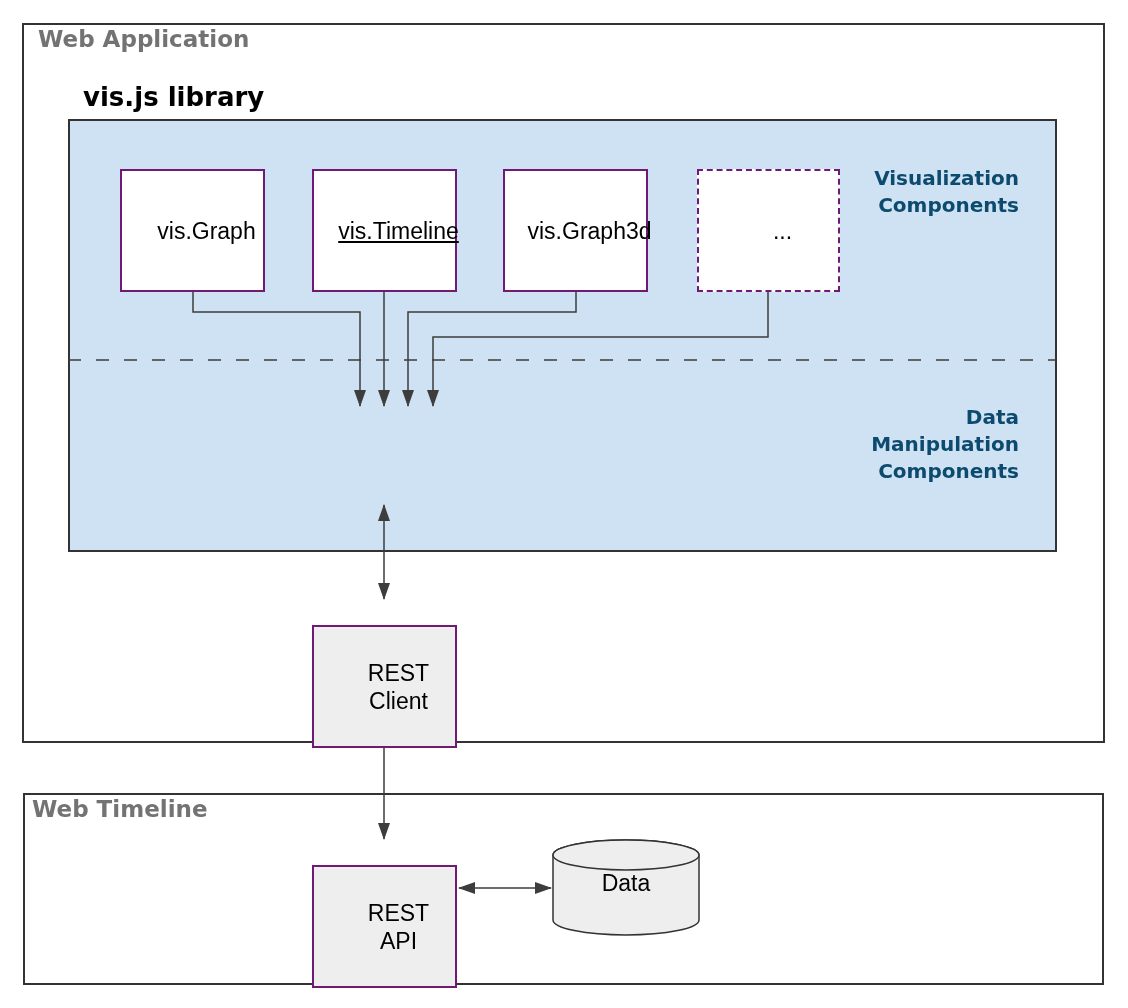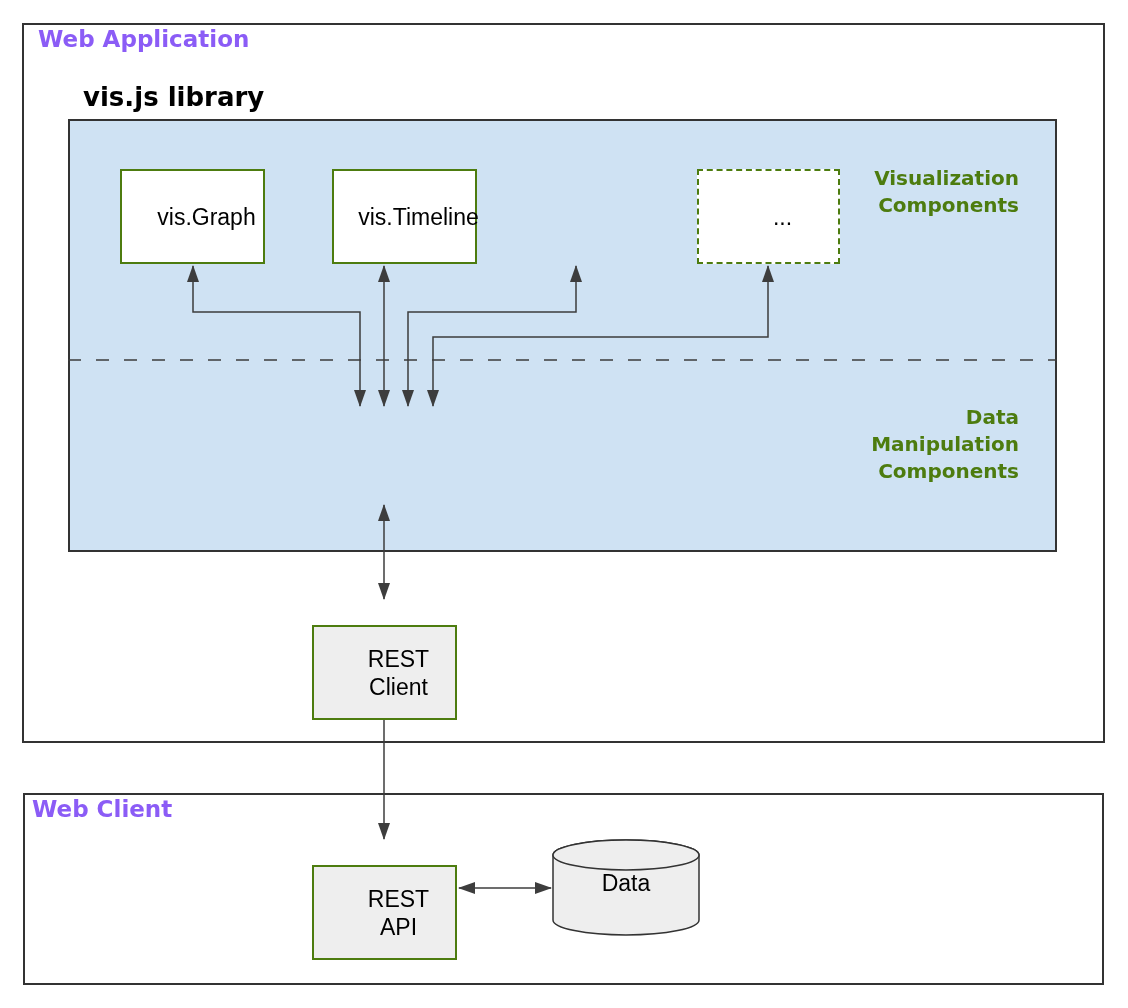--- a/index.html
+++ b/index.html
@@ -5,41 +5,41 @@
   html,body{margin:0;padding:0;background:#fff;}
   *{box-sizing:border-box;}
   #canvas{
     position:relative;width:1128px;height:1008px;background:#ffffff;
     font-family:"DejaVu Sans",sans-serif;color:#000;overflow:hidden;
   }
   .frame{
     position:absolute;border:2px solid #333;background:transparent;z-index:1;
   }
   .frame-title{
-    position:absolute;font-weight:bold;font-size:23px;line-height:30px;z-index:4;color:#8b5cf6;
+    position:absolute;font-weight:bold;font-size:23px;line-height:30px;z-index:4;color:#737373;
   }
   .lib-title{
     position:absolute;left:83px;top:84px;font-weight:bold;font-size:26px;line-height:27px;z-index:4;
   }
   .lib-box{
     position:absolute;left:68px;top:119px;width:989px;height:433px;
     background:#cfe2f3;border:2px solid #333;z-index:1;
   }
   #connector-layer{position:absolute;left:0;top:0;z-index:2;}
   .node{
-    position:absolute;width:145px;height:95px;background:#ffffff;border:2px solid #4d7c0f;
+    position:absolute;width:145px;height:123px;background:#ffffff;border:2px solid #701a75;
     display:flex;align-items:center;justify-content:center;text-align:center;
     font-family:"Liberation Sans",sans-serif;font-size:23px;line-height:28px;
     white-space:pre-line;z-index:3;padding-left:28px;
   }
   .node.gray{background:#eeeeee;margin-top:24px;}
   .node.dashed{border-style:dashed;width:143px;}
   .side-label{
     position:absolute;right:109px;text-align:right;font-weight:bold;font-size:20px;
-    line-height:27px;white-space:pre-line;z-index:3;color:#4d7c0f;
+    line-height:27px;white-space:pre-line;z-index:3;color:#0c4a6e;
   }
   .cylinder{
     position:absolute;left:552px;top:839px;width:148px;height:97px;z-index:3;
   }
   .cylinder-label{
     position:absolute;left:0;top:30px;width:148px;text-align:center;
     font-family:"Liberation Sans",sans-serif;font-size:23px;line-height:28px;
   }
 </style>
 </head>
@@ -65,24 +65,25 @@
       <path d="M768,266 L768,337 L433,337 L433,406" marker-start="url(#ah)" marker-end="url(#ah)"></path>
       <path d="M384,505 L384,599" marker-start="url(#ah)" marker-end="url(#ah)"></path>
       <path d="M384,698 L384,839" marker-start="url(#ah)" marker-end="url(#ah)"></path>
       <path d="M459,888 L551,888" marker-start="url(#ah)" marker-end="url(#ah)"></path>
       <path d="M68,360 L1057,360" stroke-dasharray="13,15"></path>
     </g>
   </svg>
 
   <div class="frame-title" style="left:38px;top:24px;">Web Application</div>
   <div class="lib-title">vis.js library</div>
-  <div class="frame-title" style="left:32px;top:794px;">Web Client</div>
+  <div class="frame-title" style="left:32px;top:794px;">Web Timeline</div>
 
   <div class="node" style="left:120px;top:169px;">vis.Graph</div>
-  <div class="node" style="left:332px;top:169px;">vis.Timeline</div>
+  <div class="node" style="left:312px;top:169px;text-decoration:underline;">vis.Timeline</div>
+  <div class="node" style="left:503px;top:169px;">vis.Graph3d</div>
   <div class="node dashed" style="left:697px;top:169px;">...</div>
 
   <div class="side-label" style="top:165px;">Visualization
 Components</div>
   <div class="side-label" style="top:404px;">Data
 Manipulation
 Components</div>
 
 
   <div class="node gray" style="left:312px;top:601px;">REST

